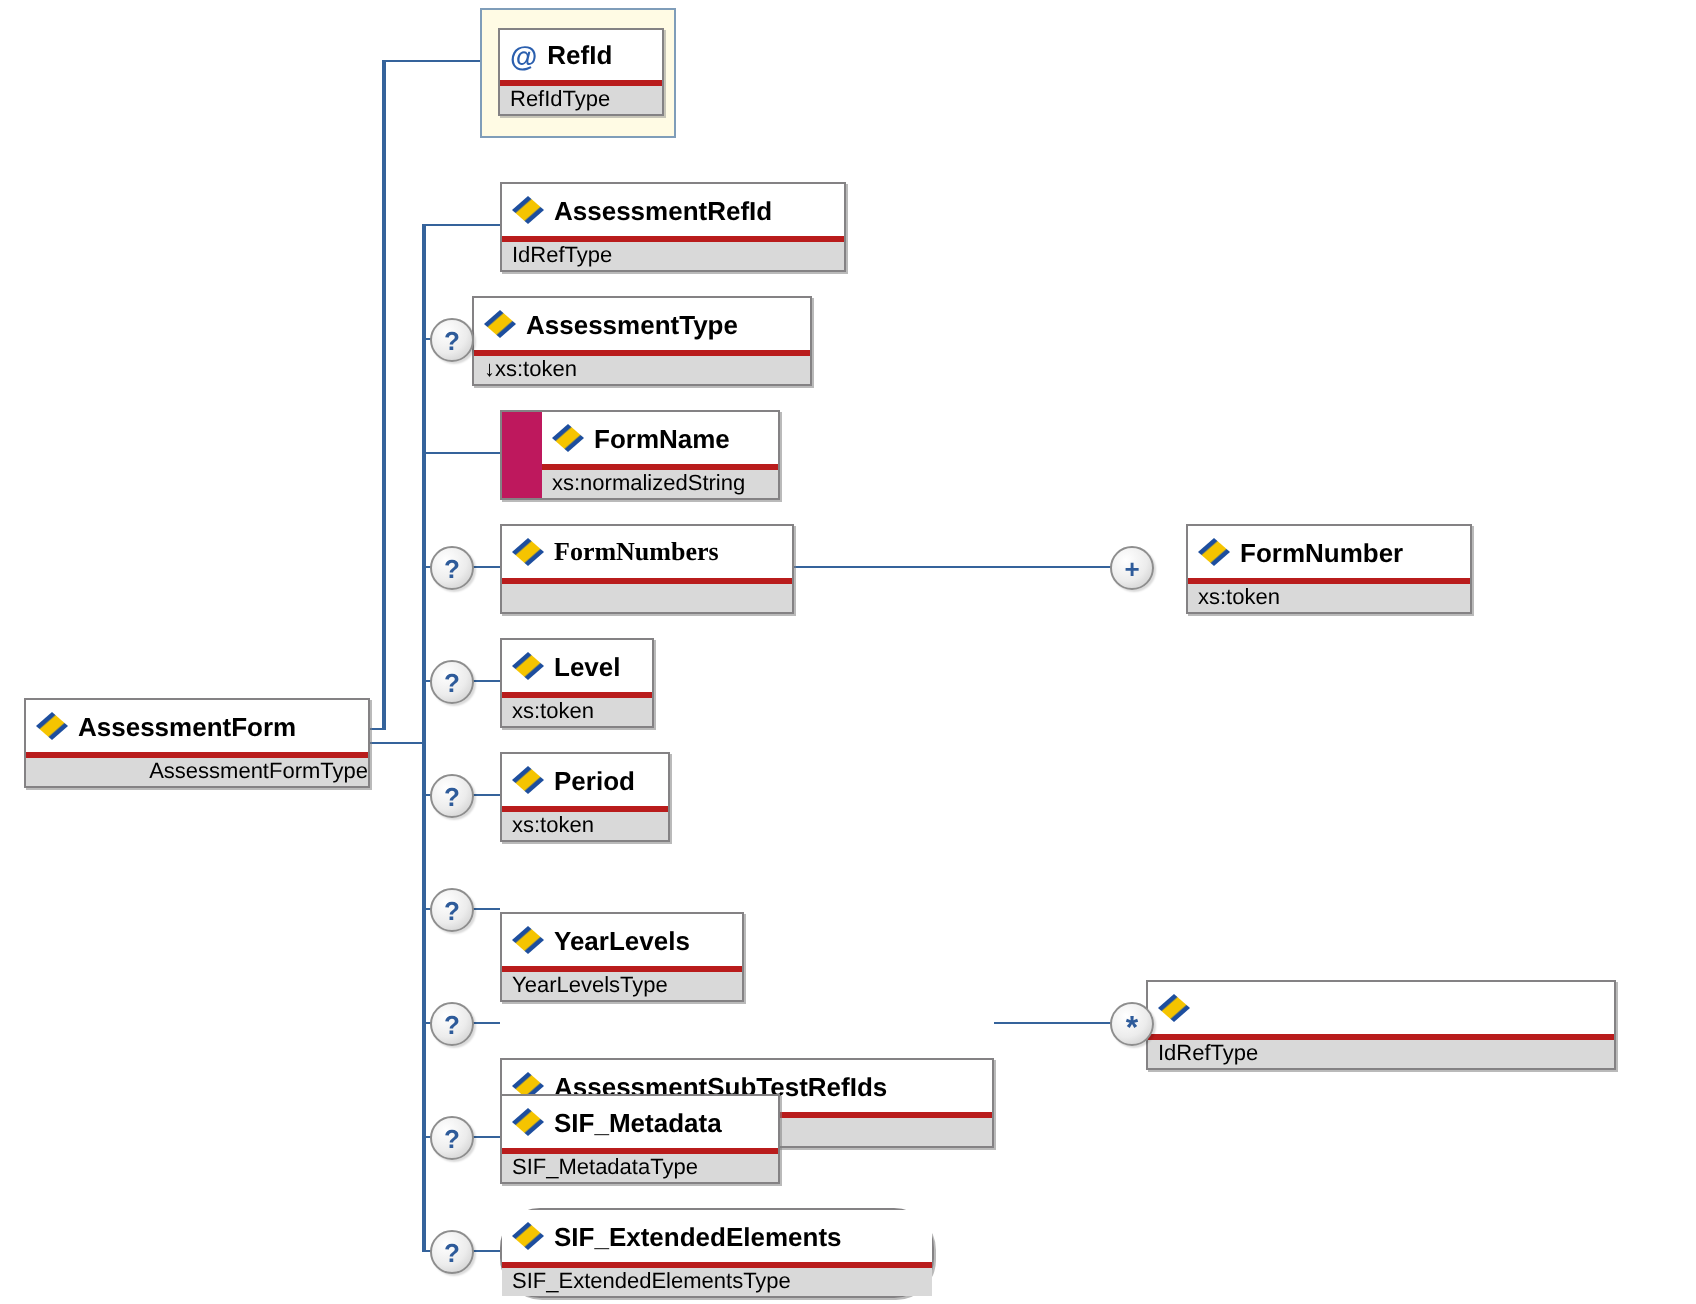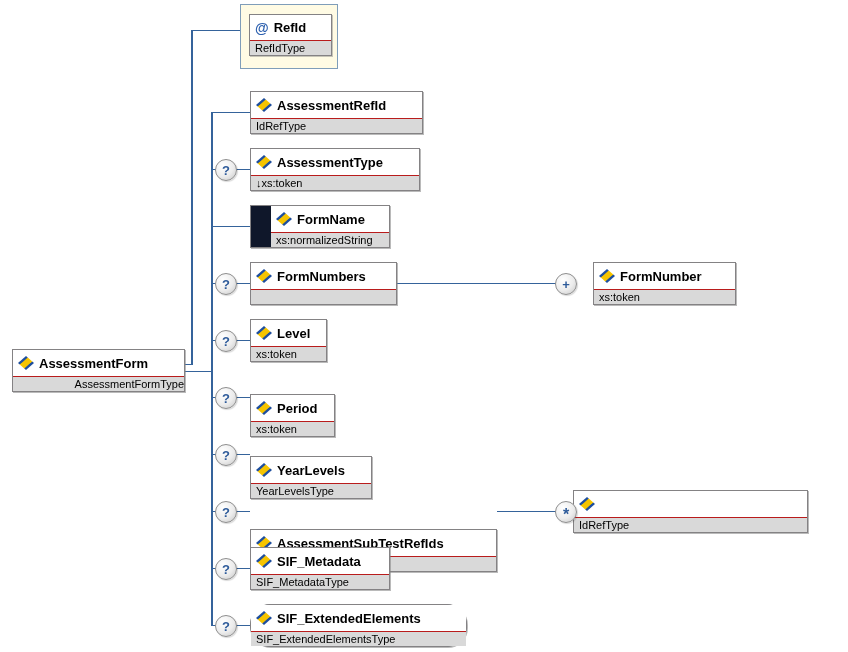--- a/index.html
+++ b/index.html
@@ -5,32 +5,32 @@
   html,body{margin:0;padding:0;background:#ffffff;}
   #canvas{
     position:relative;width:848px;height:652px;background:#ffffff;
     font-family:"Liberation Sans", sans-serif;overflow:hidden;
   }
   
   .hl{position:absolute;height:1px;background:#35639b;z-index:1;}
   .vl{position:absolute;width:2px;background:#35639b;z-index:1;}
   
   .node{
-    position:absolute;background:#0f172a;border:1px solid #848284;
+    position:absolute;background:#be185d;border:1px solid #848284;
     box-shadow:1px 1px 0 rgba(130,130,130,.55);z-index:2;
   }
   .node-title{
     height:26px;display:flex;align-items:center;gap:5px;
     padding:0 6px 0 5px;font-weight:bold;font-size:13px;color:#000;
     background:#ffffff;white-space:nowrap;
   }
   .node-band{
     height:14px;line-height:14px;font-size:11px;color:#000;
     background:#d9d9d9;padding-left:5px;white-space:nowrap;overflow:hidden;
-    border-top:1px solid #b91c1c;
+    border-top:3px solid #b91c1c;
   }
   .el-icon{display:inline-flex;flex:0 0 auto;}
   
   .attr-outer{
     position:absolute;left:240px;top:4px;width:96px;height:63px;
     background:#fffbe4;border:1px solid #7f9db9;z-index:2;
   }
   .attr-inner{
     position:absolute;left:8px;top:9px;width:81px;
     background:#fff;border:1px solid #848284;box-shadow:1px 1px 0 rgba(130,130,130,.45);
@@ -114,21 +114,21 @@
       <span class="el-icon">
           <svg width="16" height="14" viewBox="0 0 16 14">
             <polygon points="8,0 16,7 8,14 0,7" fill="url(#dgrad)"></polygon>
           </svg>
         </span>
       <span>AssessmentRefId</span>
     </div>
     <div class="node-band">IdRefType</div>
   </div>
 
-  <div class="node" style="left:250px;top:148px;width:168px;">
+  <div class="node" style="left:236px;top:148px;width:168px;">
     <div class="node-title">
       <span class="el-icon">
           <svg width="16" height="14" viewBox="0 0 16 14">
             <polygon points="8,0 16,7 8,14 0,7" fill="url(#dgrad)"></polygon>
           </svg>
         </span>
       <span>AssessmentType</span>
     </div>
     <div class="node-band">↓xs:token</div>
   </div>
@@ -138,21 +138,21 @@
       <span class="el-icon">
           <svg width="16" height="14" viewBox="0 0 16 14">
             <polygon points="8,0 16,7 8,14 0,7" fill="url(#dgrad)"></polygon>
           </svg>
         </span>
       <span>FormName</span>
     </div>
     <div class="node-band">xs:normalizedString</div>
   </div>
 
-  <div class="node" style="left:250px;top:262px;width:145px;">
+  <div class="node" style="left:250px;top:262px;width:145px;font-family:Liberation Serif, serif;">
     <div class="node-title">
       <span class="el-icon">
           <svg width="16" height="14" viewBox="0 0 16 14">
             <polygon points="8,0 16,7 8,14 0,7" fill="url(#dgrad)"></polygon>
           </svg>
         </span>
       <span>FormNumbers</span>
     </div>
     <div class="node-band"></div>
   </div>
@@ -162,21 +162,21 @@
       <span class="el-icon">
           <svg width="16" height="14" viewBox="0 0 16 14">
             <polygon points="8,0 16,7 8,14 0,7" fill="url(#dgrad)"></polygon>
           </svg>
         </span>
       <span>Level</span>
     </div>
     <div class="node-band">xs:token</div>
   </div>
 
-  <div class="node" style="left:250px;top:376px;width:83px;margin-top:18px;">
+  <div class="node" style="left:250px;top:376px;width:83px;">
     <div class="node-title">
       <span class="el-icon">
           <svg width="16" height="14" viewBox="0 0 16 14">
             <polygon points="8,0 16,7 8,14 0,7" fill="url(#dgrad)"></polygon>
           </svg>
         </span>
       <span>Period</span>
     </div>
     <div class="node-band">xs:token</div>
   </div>

